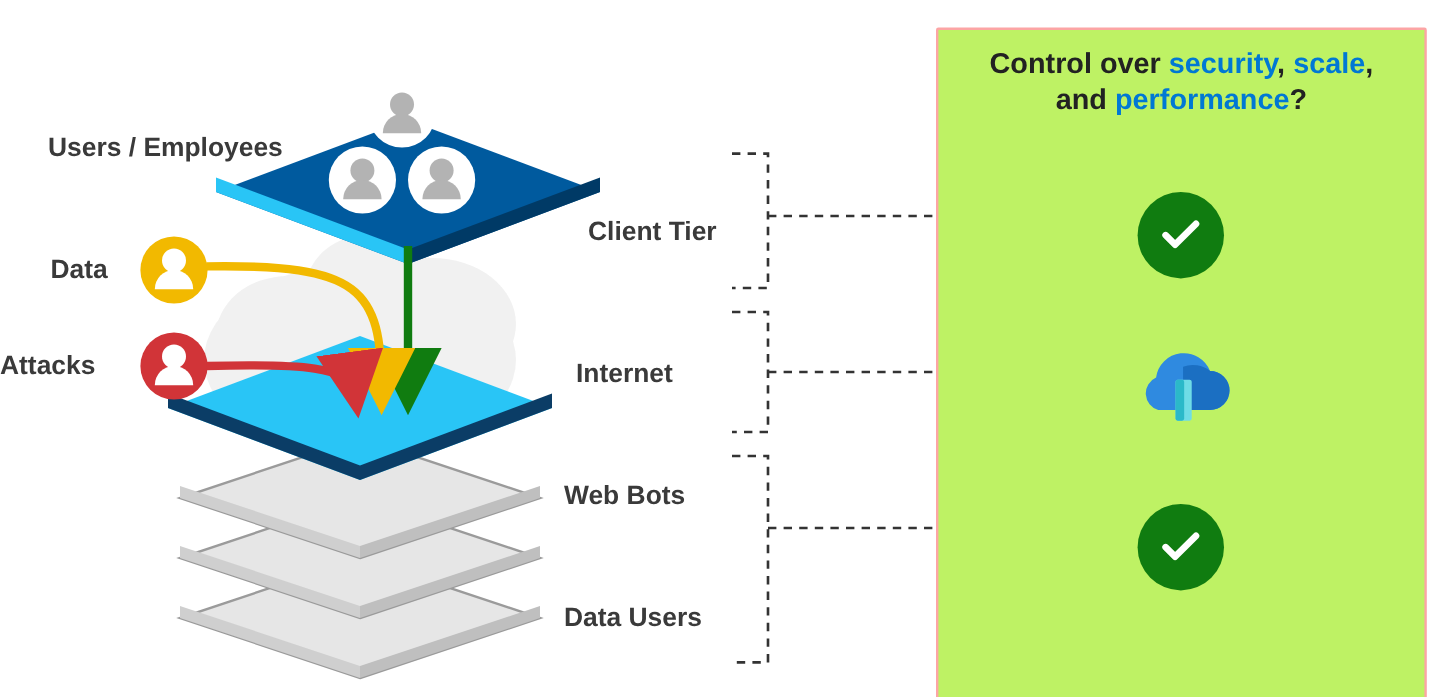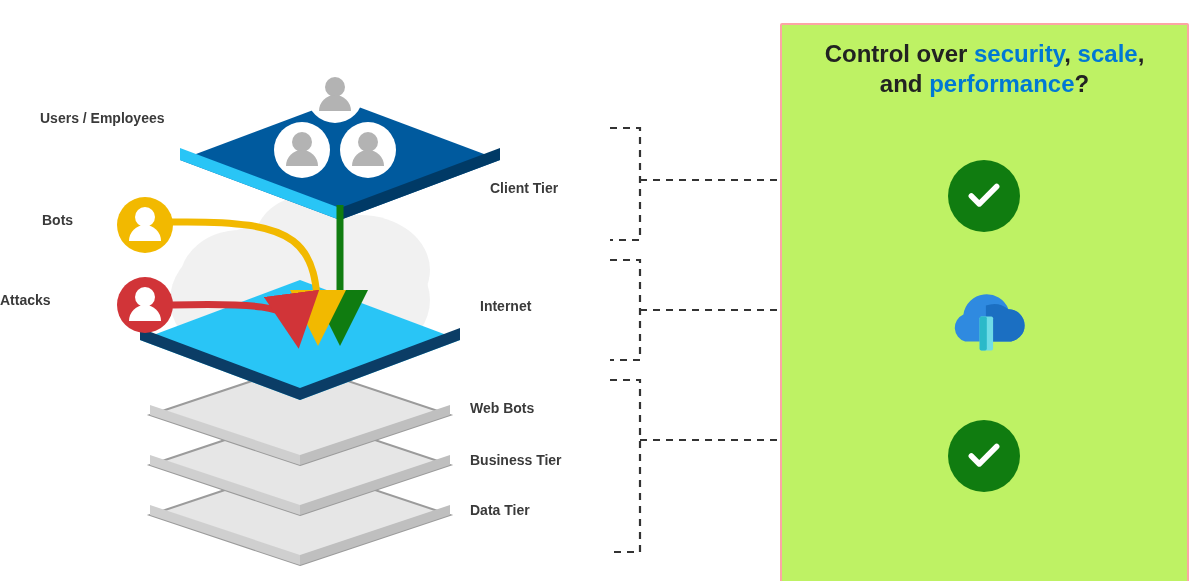--- a/index.html
+++ b/index.html
@@ -1,17 +1,17 @@
 <!DOCTYPE html>
 <html><head>
 <meta charset="utf-8">
 <style>
   html,body{margin:0;padding:0;width:1200px;height:581px;font-family:"Segoe UI",Arial,sans-serif;color:#222;background:#fff;}
   .stage{position:relative;width:1200px;height:581px;}
-  .label{position:absolute;font-size:14px;font-weight:600;color:#3a3a3a;white-space:nowrap;}
+  .label{position:absolute;font-size:22px;font-weight:600;color:#3a3a3a;white-space:nowrap;}
   .right-panel{position:absolute;left:780px;top:23px;width:405px;height:560px;border:2px solid #fca5a5;border-radius:2px;background:#bef264;}
   .question{text-align:center;font-size:24px;font-weight:600;color:#222;padding:14px 20px 0 20px;line-height:1.25;}
   .question .hl{color:#0078d4;}
   .check{position:absolute;width:72px;height:72px;border-radius:50%;background:#107c10;display:flex;align-items:center;justify-content:center;}
   .check svg{width:38px;height:38px;}
   .cloud-icon{position:absolute;width:90px;height:66px;}
   
 </style>
 </head>
 <body>
@@ -106,27 +106,26 @@
 
       <path d="M 610 128 h 30 v 112 h -30 M 640 180 h 300"></path>
 
       <path d="M 610 260 h 30 v 100 h -30 M 640 310 h 290"></path>
 
       <path d="M 610 380 h 30 v 172 h -30 M 640 440 h 300"></path>
     </g>
   </svg>
 
   <div class="label" style="left:40px;top:110px">Users / Employees</div>
-  <div class="label" style="left:42px;top:212px">Bots</div>
+  <div class="label" style="left:42px;top:212px">Data</div>
   <div class="label" style="left:0;top:292px">Attacks</div>
   <div class="label" style="left:490px;top:180px">Client Tier</div>
   <div class="label" style="left:480px;top:298px">Internet</div>
   <div class="label" style="left:470px;top:400px">Web Bots</div>
-  <div class="label" style="left:470px;top:452px">Business Tier</div>
-  <div class="label" style="left:470px;top:502px">Data Tier</div>
+  <div class="label" style="left:470px;top:502px">Data Users</div>
 
   <div class="right-panel">
     <div class="question">
       <span>Control over </span><span class="hl">security</span><span>, </span><span class="hl">scale</span><span>,</span><br>
       <span>and </span><span class="hl">performance</span><span>?</span>
     </div>
 
     <div class="check" style="left:166px;top:135px">
       <svg viewBox="0 0 24 24">
           <path d="M4 12 l5 5 l11 -11" stroke="#fff" stroke-width="3.5" fill="none" stroke-linecap="round" stroke-linejoin="round"></path>

